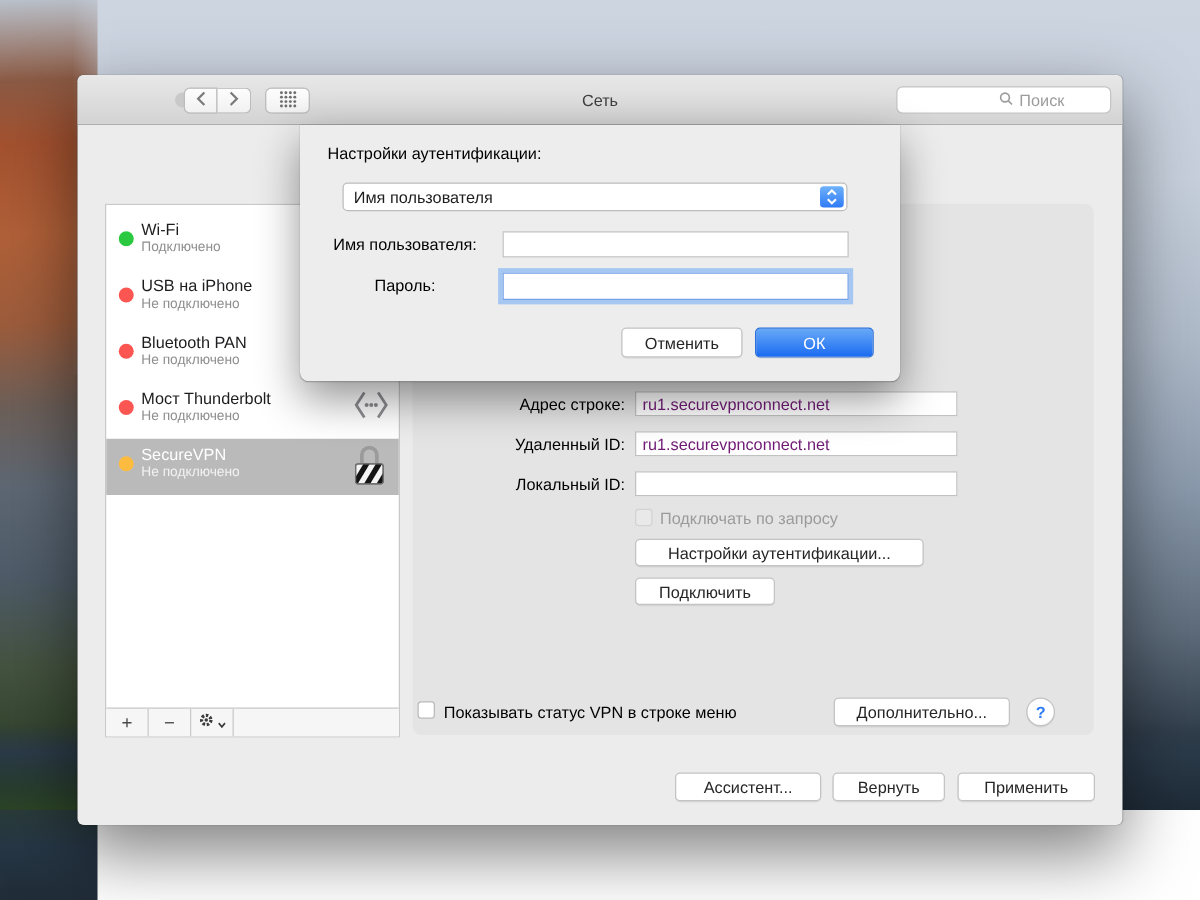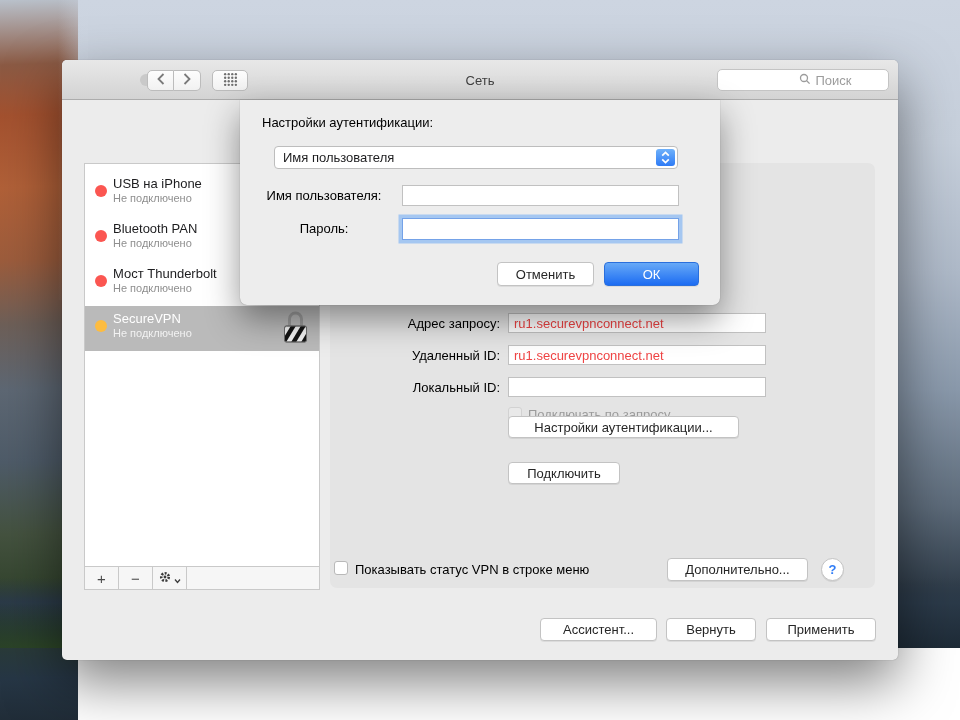--- a/index.html
+++ b/index.html
@@ -51,21 +51,21 @@
   #list-footer { position:absolute; left:0; bottom:0; width:234px; height:23px; background:#f6f6f6;
     border-top:1px solid #c9c9c9; display:flex; }
   .lf-cell { width:34px; height:22px; border-right:1px solid #c9c9c9; display:flex; align-items:center;
     justify-content:center; color:#4a4a4a; font-size:15px; }
   .lf-cell.gear { gap:2px; }
 
   
   #panel { position:absolute; left:268px; top:103px; width:545px; height:425px; background:#e4e4e4; border-radius:7px; }
   .f-label { position:absolute; left:280px; width:158px; text-align:right; color:#000; }
   .f-input { position:absolute; left:446px; width:258px; height:20px; border:1px solid #c1c1c1; background:#fff;
-    font-family:"Liberation Sans",sans-serif; font-size:13px; padding:0 5px; color:#ef4444; outline:none; }
+    font-family:"Liberation Sans",sans-serif; font-size:13px; padding:0 5px; color:#701a75; outline:none; }
   .checkbox { width:14px; height:14px; background:#fff; border:1px solid #b9b9b9; border-radius:3px; }
   .checkbox.disabled { background:#e9e9e9; border-color:#d2d2d2; }
   .btn { background:#fff; border:1px solid #c3c3c3; border-radius:4px; box-shadow:0 1px 0 rgba(0,0,0,.07);
     display:flex; align-items:center; justify-content:center; color:#262626; font-size:13px; }
 
   
   #help-btn { position:absolute; left:759px; top:498px; width:23px; height:23px; border-radius:50%; background:#fff;
     border:1px solid #c3c3c3; box-shadow:0 1px 0 rgba(0,0,0,.07); display:flex; align-items:center; justify-content:center;
     color:#2f7cf6; font-weight:bold; }
 
@@ -152,20 +152,25 @@
         </span>
         <span>Поиск</span>
       </div>
     </div>
 
     <div id="panel"></div>
 
     <div id="sidebar">
       <div id="rows">
         <div class="row">
+          <span class="dot" style="background: rgb(43, 201, 63);"></span>
+          <span class="name">Wi-Fi</span>
+          <span class="status">Подключено</span>
+        </div>
+        <div class="row">
           <span class="dot" style="background: rgb(251, 86, 81);"></span>
           <span class="name">USB на iPhone</span>
           <span class="status">Не подключено</span>
         </div>
         <div class="row">
           <span class="dot" style="background: rgb(251, 86, 81);"></span>
           <span class="name">Bluetooth PAN</span>
           <span class="status">Не подключено</span>
         </div>
         <div class="row">
@@ -221,31 +226,31 @@
           </span>
           <span>
             <svg width="7" height="6" viewBox="0 0 7 6">
                 <polyline points="1,1.5 3.5,4.5 6,1.5" fill="none" stroke="#3c3c3c" stroke-width="1.3"></polyline>
               </svg>
           </span>
         </div>
       </div>
     </div>
 
-    <div class="f-label" style="top:256px;">Адрес запросу:</div>
+    <div class="f-label" style="top:256px;">Адрес строке:</div>
     <input class="f-input" style="top: 253px;" value="ru1.securevpnconnect.net">
     <div class="f-label" style="top:288px;">Удаленный ID:</div>
     <input class="f-input" style="top: 285px;" value="ru1.securevpnconnect.net">
     <div class="f-label" style="top:320px;">Локальный ID:</div>
     <input class="f-input" style="top: 317px;" value="">
 
     <div class="checkbox disabled" style="position:absolute; left:446px; top:347px;"></div>
     <div style="position:absolute; left:466px; top:347px; color:#9b9b9b;">Подключать по запросу</div>
 
-    <div class="btn" style="position:absolute; left:446px; top:356px; width:231px; height:22px;">
+    <div class="btn" style="position:absolute; left:446px; top:371px; width:231px; height:22px;">
       <span>Настройки аутентификации...</span>
     </div>
     <div class="btn" style="position:absolute; left:446px; top:402px; width:112px; height:22px;">
       <span>Подключить</span>
     </div>
 
     <div class="checkbox" style="position:absolute; left:272px; top:501px;"></div>
     <div style="position:absolute; left:293px; top:502px; color:#000;">Показывать статус VPN в строке меню</div>
     <div class="btn" style="position:absolute; left:605px; top:498px; width:141px; height:23px;">
       <span>Дополнительно...</span>

